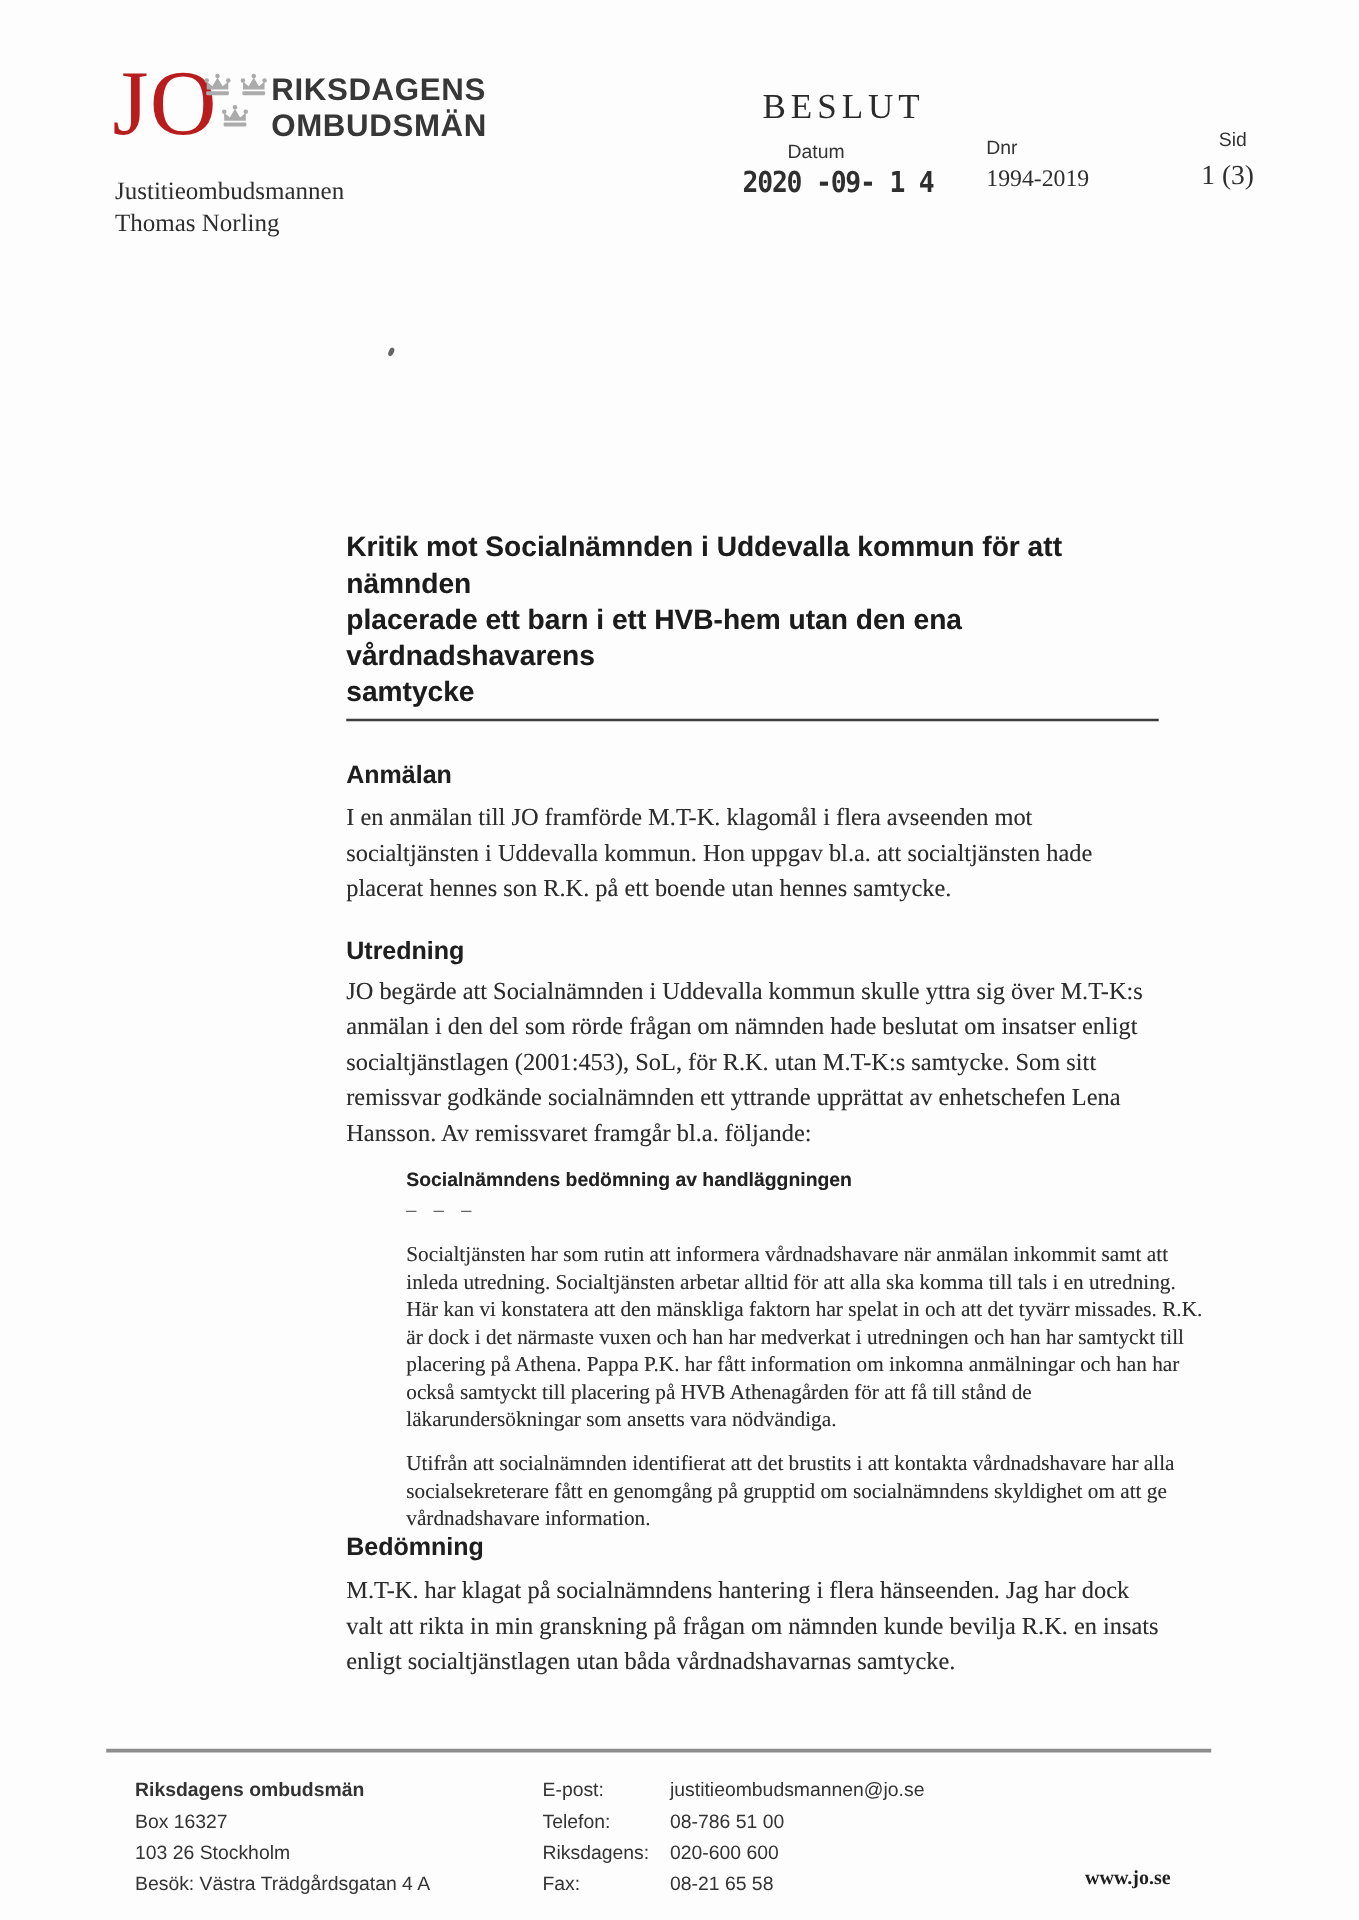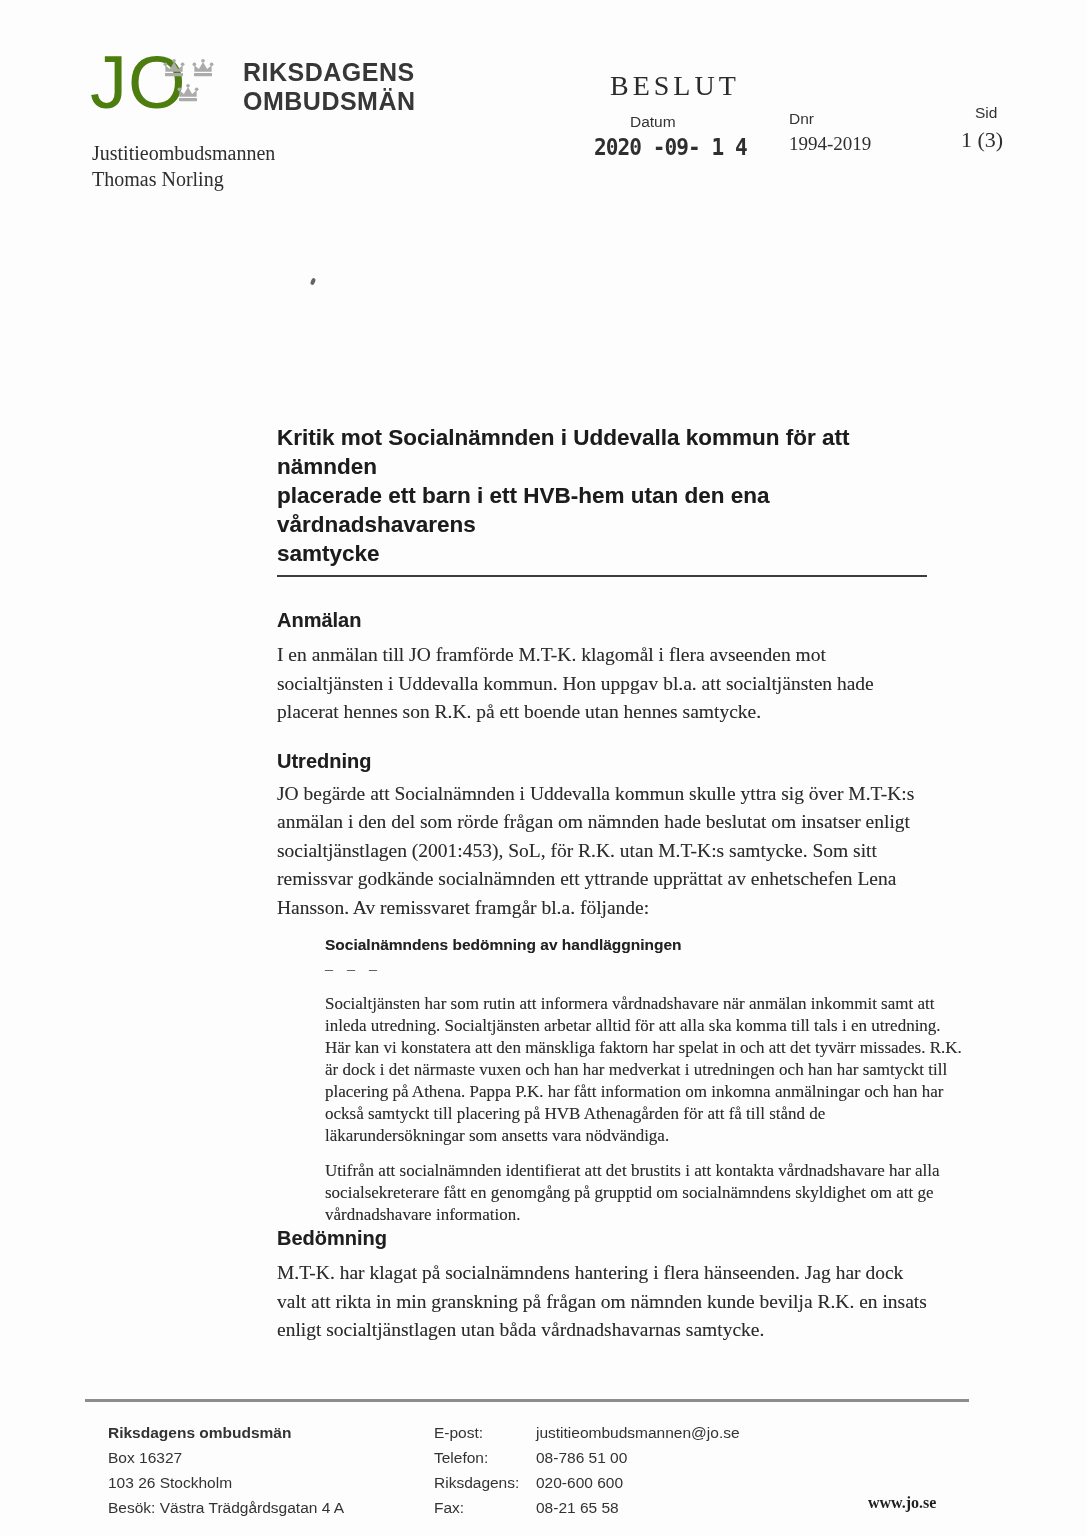--- a/index.html
+++ b/index.html
@@ -10,30 +10,30 @@
     background:#fdfdfd;
     overflow:hidden;
     font-family:"Liberation Serif", serif;
     color:#2c2c2c;
   }
   .abs{position:absolute;}
 
   
   .logo-jo{
     left:90px;top:46px;
-    font-family:Liberation Sans, sans-serif;
+    font-family:Liberation Serif, serif;
     font-size:74px;line-height:74px;
-    color:#4d7c0f;letter-spacing:1px;
+    color:#b91c1c;letter-spacing:1px;
   }
   .crowns{left:159px;top:58px;width:58px;height:48px;
     display:flex;flex-wrap:wrap;justify-content:center;column-gap:3px;row-gap:2px;}
   .crown{width:26px;height:20px;flex:0 0 auto;}
   .crown svg{display:block;width:100%;height:100%;}
   .org-name{
-    left:243px;top:58px;
+    left:217px;top:58px;
     font-family:"Liberation Sans", sans-serif;
     font-weight:700;font-size:25px;line-height:29px;
     letter-spacing:0.5px;color:#373737;
   }
   .office{
     left:92px;top:140px;
     font-size:20px;line-height:26px;color:#2e2e2e;
   }
 
   .beslut{

